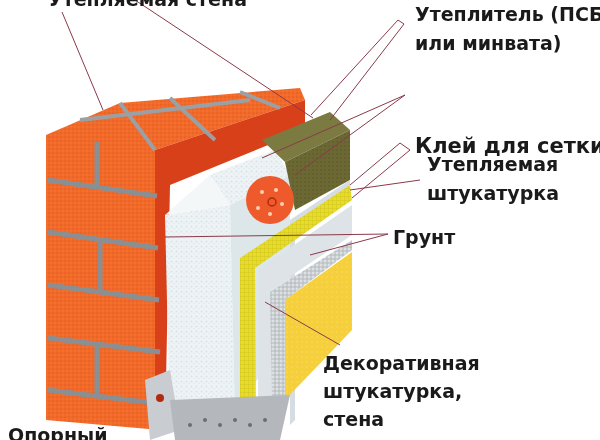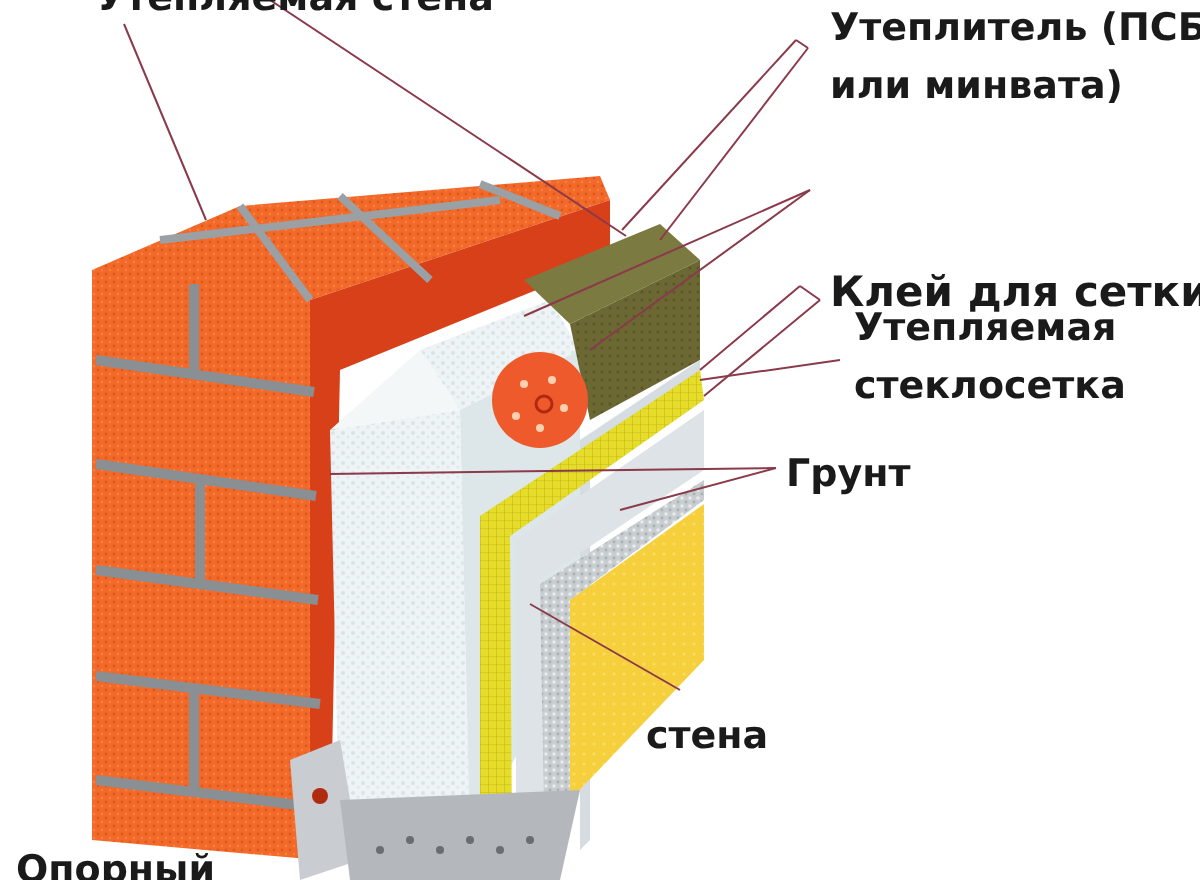--- a/index.html
+++ b/index.html
@@ -145,20 +145,22 @@
   </svg>
 
   <div class="label lbl-wall">Утепляемая стена</div>
   <div class="label lbl-ins">
     <div>Утеплитель (ПСБ</div>
     <div style="margin-top:6px">или минвата)</div>
   </div>
   <div class="label lbl-glue">Клей для сетки</div>
   <div class="label lbl-mesh">
     <div>Утепляемая</div>
-    <div style="margin-top:6px">стеклосетка</div>
+    <div style="margin-top:6px">штукатурка</div>
   </div>
   <div class="label lbl-primer">Грунт</div>
   <div class="label lbl-deco">
+    <div>Декоративная</div>
+    <div style="margin-top:5px">штукатурка,</div>
     <div style="margin-top:5px">стена</div>
   </div>
   <div class="label lbl-base">Опорный</div>
 </div>
 
 </body></html>

